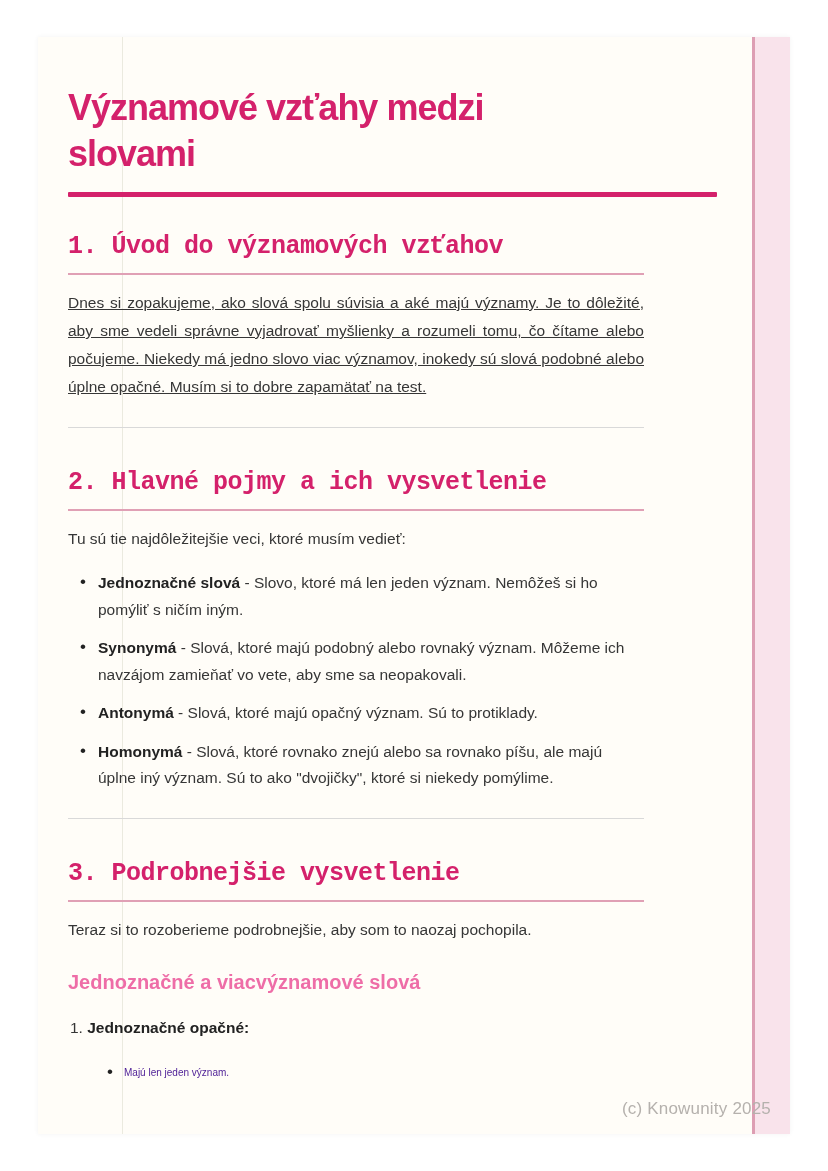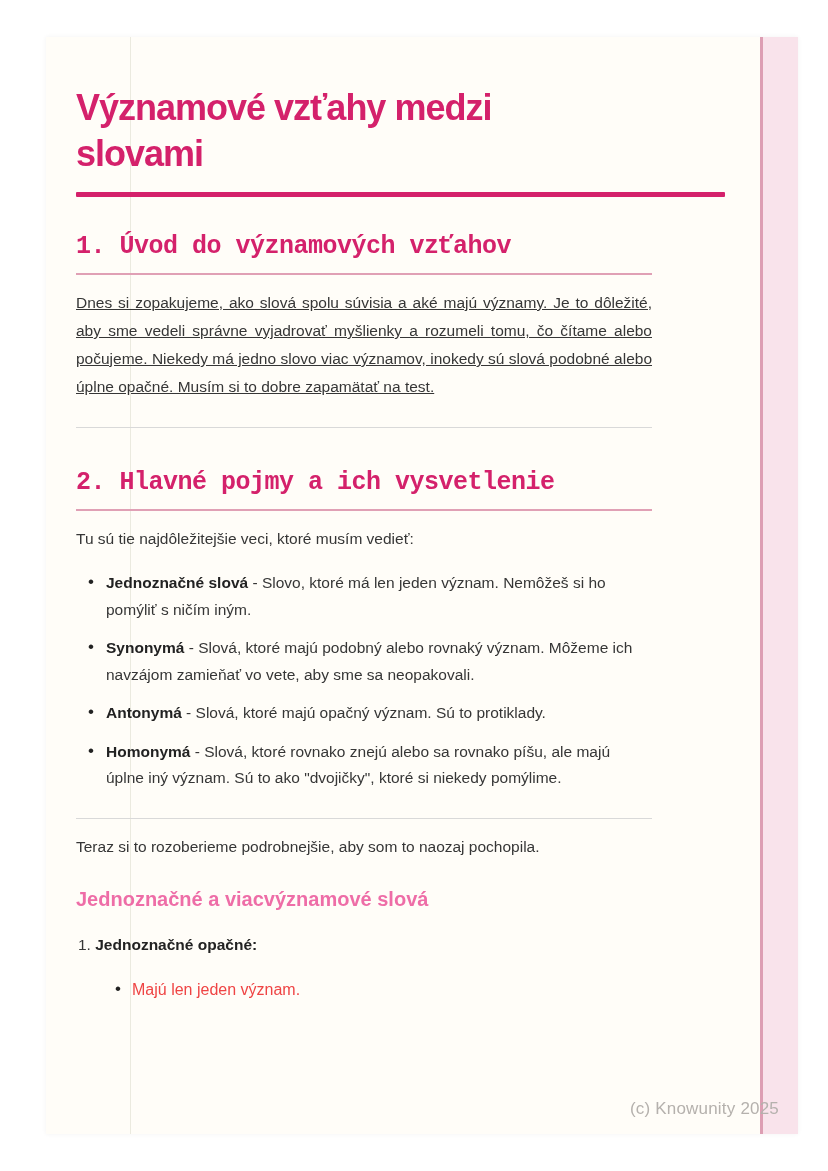--- a/index.html
+++ b/index.html
@@ -4,21 +4,21 @@
 <style>
   * { margin: 0; padding: 0; box-sizing: border-box; }
   html, body {
     width: 828px; height: 1171px;
     background: #ffffff;
     font-family: "Liberation Sans", "DejaVu Sans", sans-serif;
     overflow: hidden;
   }
   .doc-page {
     position: absolute;
-    left: 46px; top: 37px;
+    left: 38px; top: 37px;
     width: 752px; height: 1097px;
     background: #fffdf8;
     box-shadow: 0 0 5px rgba(0,0,0,0.05);
   }
   .stripe {
     position: absolute;
     top: 0; right: 0;
     width: 38px; height: 100%;
     background: #f9e3eb;
     border-left: 3px solid #dd9eb3;
@@ -112,22 +112,22 @@
     line-height: 26px;
   }
   ol.numbered .num { color: #363636; }
   ul.nested {
     list-style: none;
     margin-top: 19px;
     padding-left: 54px;
   }
   ul.nested > li {
     position: relative;
-    color: #ef4444;
-    font-size: 16px;
+    color: #4c1d95;
+    font-size: 10px;
     line-height: 26px;
   }
   ul.nested > li::before {
     content: "\2022";
     position: absolute;
     left: -17px;
     top: -1px;
     font-size: 17px;
     color: #222222;
   }
@@ -175,20 +175,21 @@
         </li>
         <li>
           <span class="term">Homonymá</span><span> - Slová, ktoré rovnako znejú alebo sa rovnako píšu, ale majú úplne iný význam. Sú to ako "dvojičky", ktoré si niekedy pomýlime.</span><i></i><span></span>
         </li>
       </ul>
     </div>
 
     <div class="divider"></div>
 
     <div class="sec-3">
+      <h2 class="section-heading">3. Podrobnejšie vysvetlenie</h2>
       <p class="body-text">Teraz si to rozoberieme podrobnejšie, aby som to naozaj pochopila.</p>
       <h3 class="sub-heading">Jednoznačné a viacvýznamové slová</h3>
       <ol class="numbered">
         <li>
           <span class="num">1. </span><span class="term">Jednoznačné opačné:</span>
           <ul class="nested">
             <li>Majú len jeden význam.</li>
           </ul>
         </li>
       </ol>

